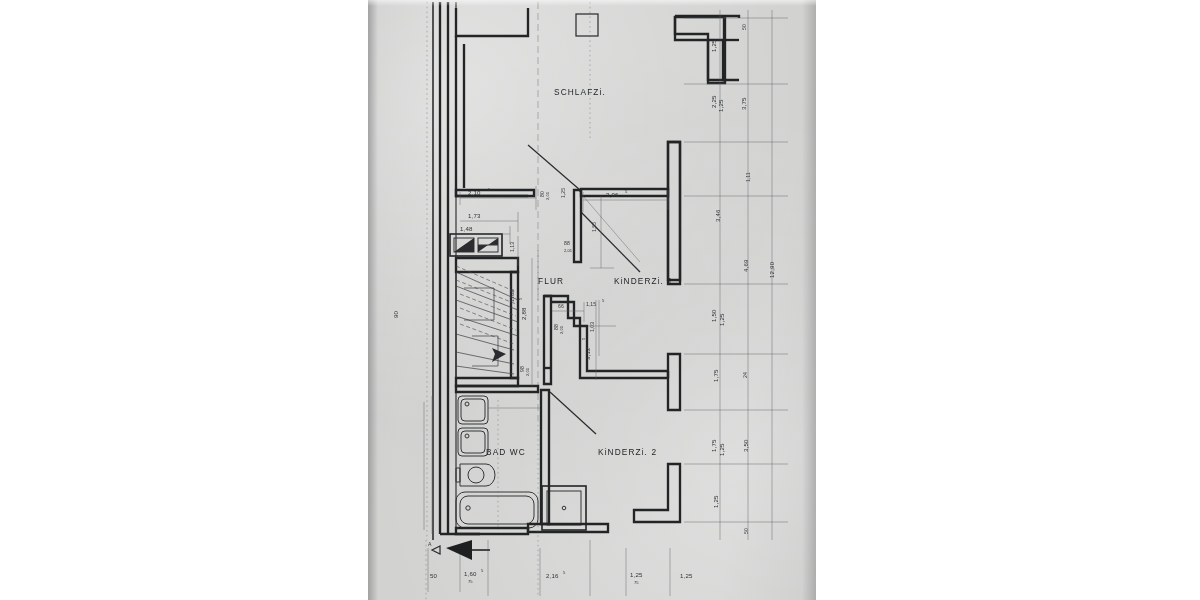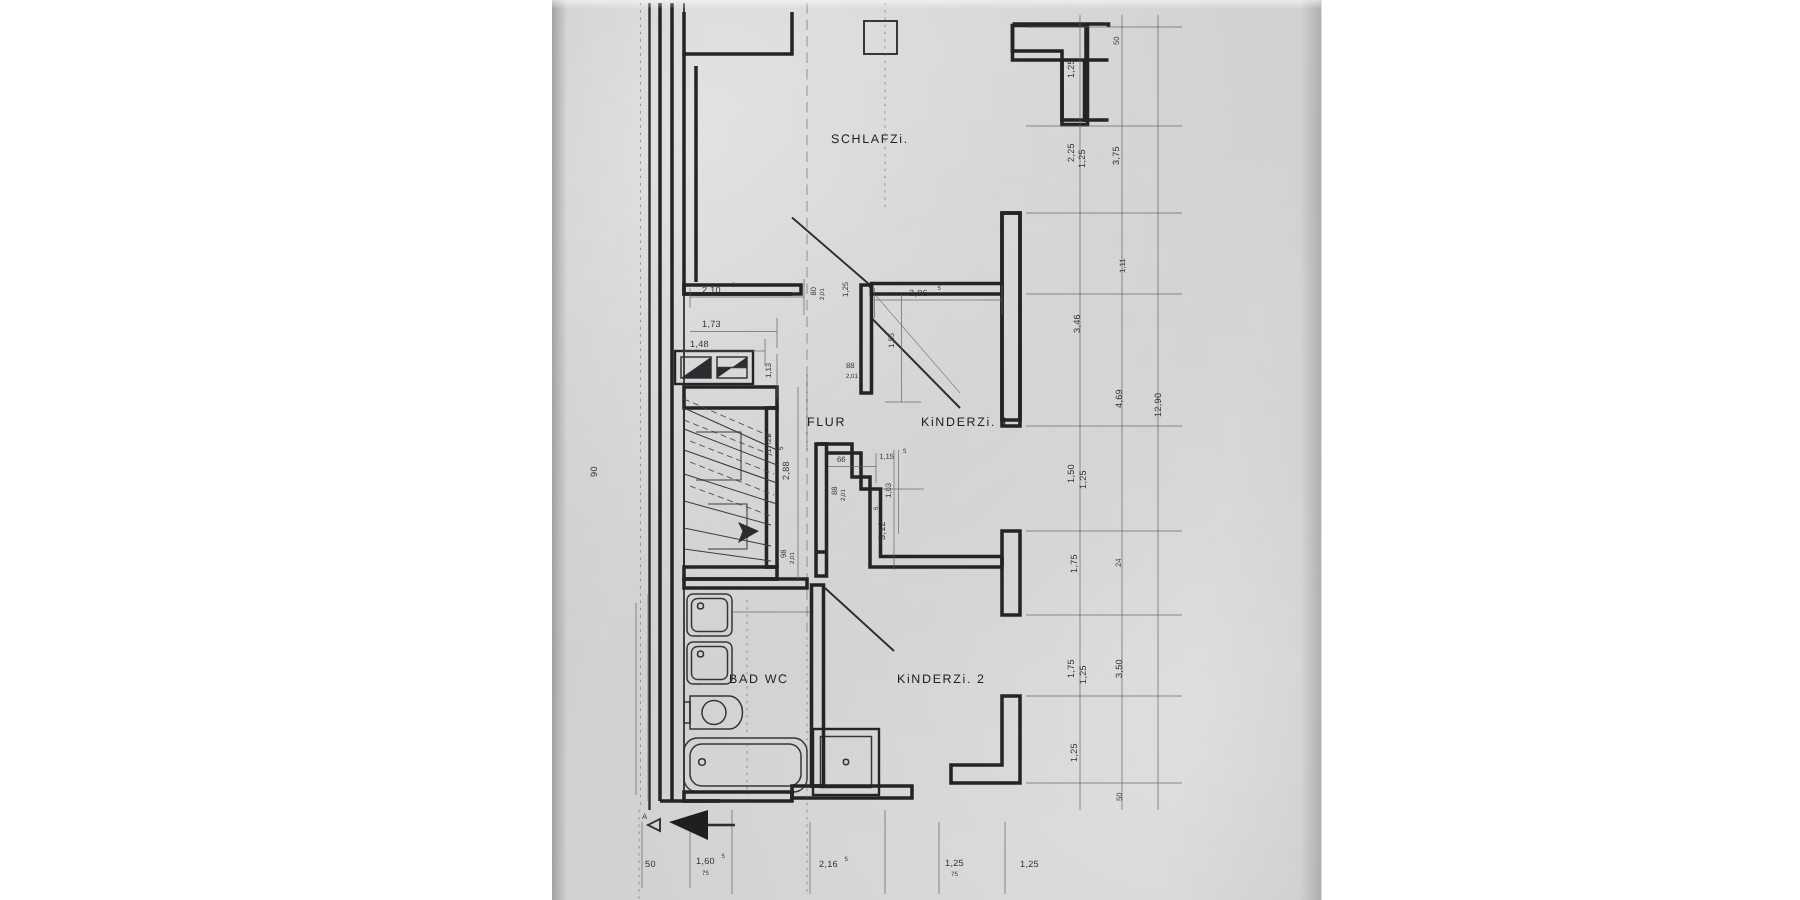--- a/index.html
+++ b/index.html
@@ -9,21 +9,21 @@
     font-family:"Liberation Sans", sans-serif;
     position:relative;
   }
   #stage{
     position:absolute;left:0;top:0;width:1200px;height:600px;
     background:#ffffff;
   }
   
   #paper{
     position:absolute;
-    left:368px;top:0px;width:513px;height:600px;
+    left:368px;top:0px;width:448px;height:600px;
     background:#d2d3d1;
     overflow:hidden;
   }
   #paper .grain{
     position:absolute;inset:0;
     background:
       radial-gradient(circle at 20% 15%, rgba(255,255,255,.35), rgba(255,255,255,0) 55%),
       radial-gradient(circle at 82% 78%, rgba(255,255,255,.28), rgba(255,255,255,0) 60%),
       radial-gradient(circle at 50% 50%, rgba(0,0,0,.04), rgba(0,0,0,0) 70%),
       linear-gradient(100deg, rgba(0,0,0,.05) 0%, rgba(0,0,0,0) 18%, rgba(0,0,0,0) 82%, rgba(0,0,0,.06) 100%);

